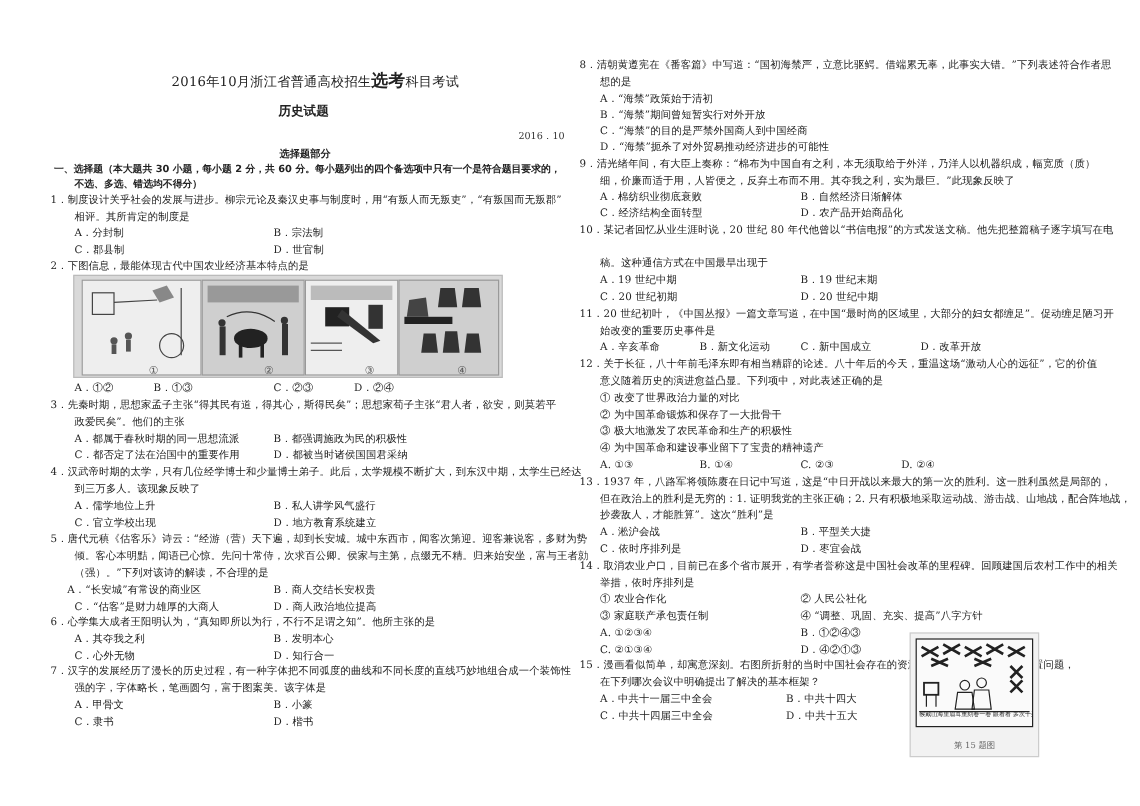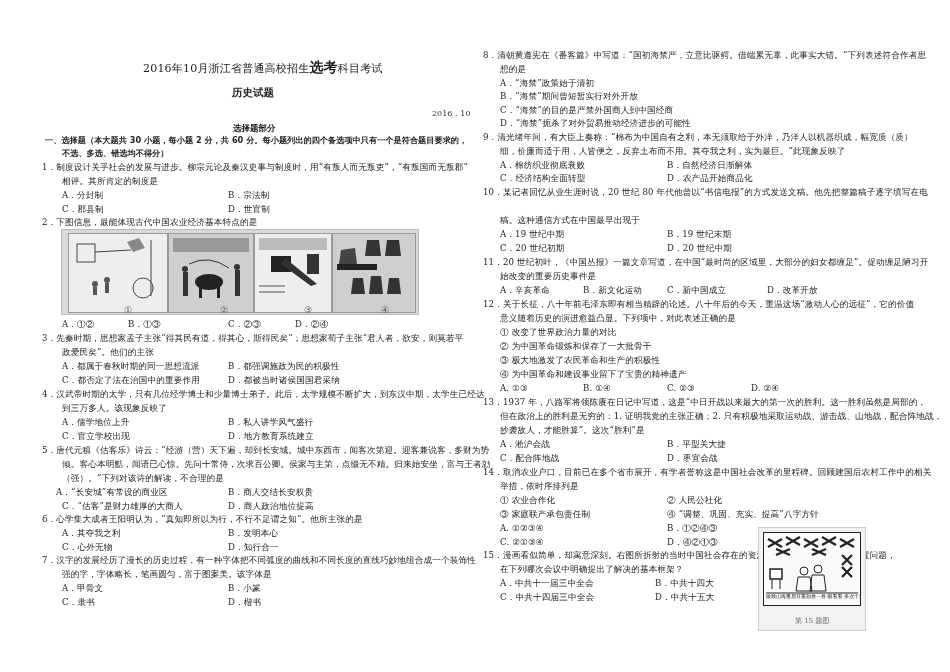--- a/index.html
+++ b/index.html
@@ -175,21 +175,21 @@
   <div class="abs t" style="left:500px;top:382px;">A. ①③</div>
   <div class="abs t" style="left:583px;top:382px;">B. ①④</div>
   <div class="abs t" style="left:667px;top:382px;">C. ②③</div>
   <div class="abs t" style="left:751px;top:382px;">D. ②④</div>
 
   <div class="abs t" style="left:483px;top:396px;">13．1937 年，八路军将领陈赓在日记中写道，这是“中日开战以来最大的第一次的胜利。这一胜利虽然是局部的，</div>
   <div class="abs t" style="left:500px;top:410px;">但在政治上的胜利是无穷的：1. 证明我党的主张正确；2. 只有积极地采取运动战、游击战、山地战，配合阵地战，</div>
   <div class="abs t" style="left:500px;top:424px;">抄袭敌人，才能胜算”。这次“胜利”是</div>
   <div class="abs t" style="left:500px;top:438px;">A．淞沪会战</div>
   <div class="abs t" style="left:667px;top:438px;">B．平型关大捷</div>
-  <div class="abs t" style="left:500px;top:452px;">C．配合阵地战</div>
+  <div class="abs t" style="left:500px;top:452px;">C．依时序排列是</div>
   <div class="abs t" style="left:667px;top:452px;">D．枣宜会战</div>
 
   <div class="abs t" style="left:483px;top:466px;">14．取消农业户口，目前已在多个省市展开，有学者誉称这是中国社会改革的里程碑。回顾建国后农村工作中的相关</div>
   <div class="abs t" style="left:500px;top:480px;">举措，依时序排列是</div>
   <div class="abs t" style="left:500px;top:494px;">① 农业合作化</div>
   <div class="abs t" style="left:667px;top:494px;">② 人民公社化</div>
   <div class="abs t" style="left:500px;top:508px;">③ 家庭联产承包责任制</div>
   <div class="abs t" style="left:667px;top:508px;">④ “调整、巩固、充实、提高”八字方针</div>
   <div class="abs t" style="left:500px;top:522px;">A. ①②③④</div>
   <div class="abs t" style="left:667px;top:522px;">B．①②④③</div>

